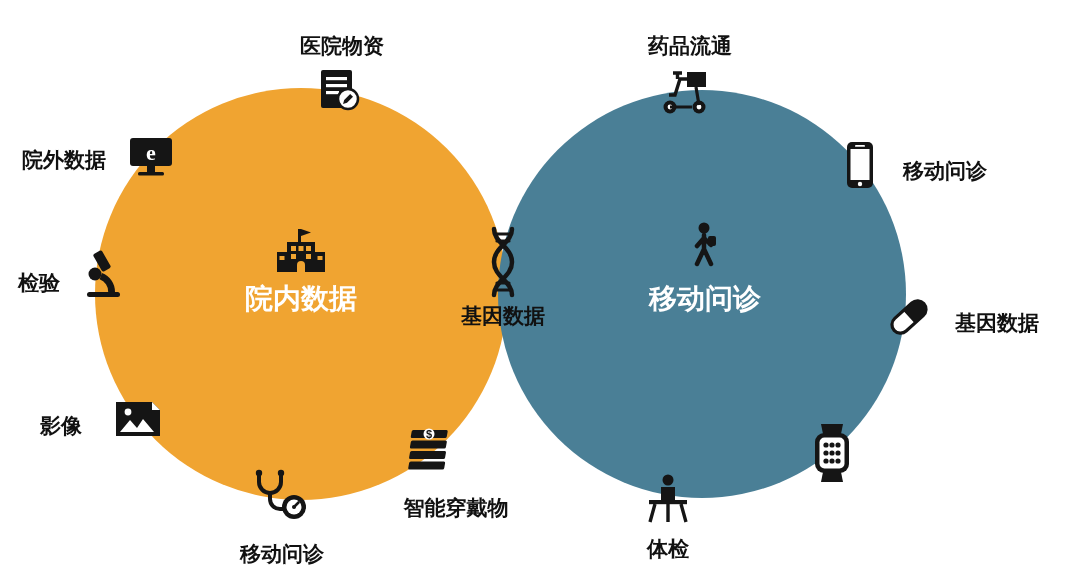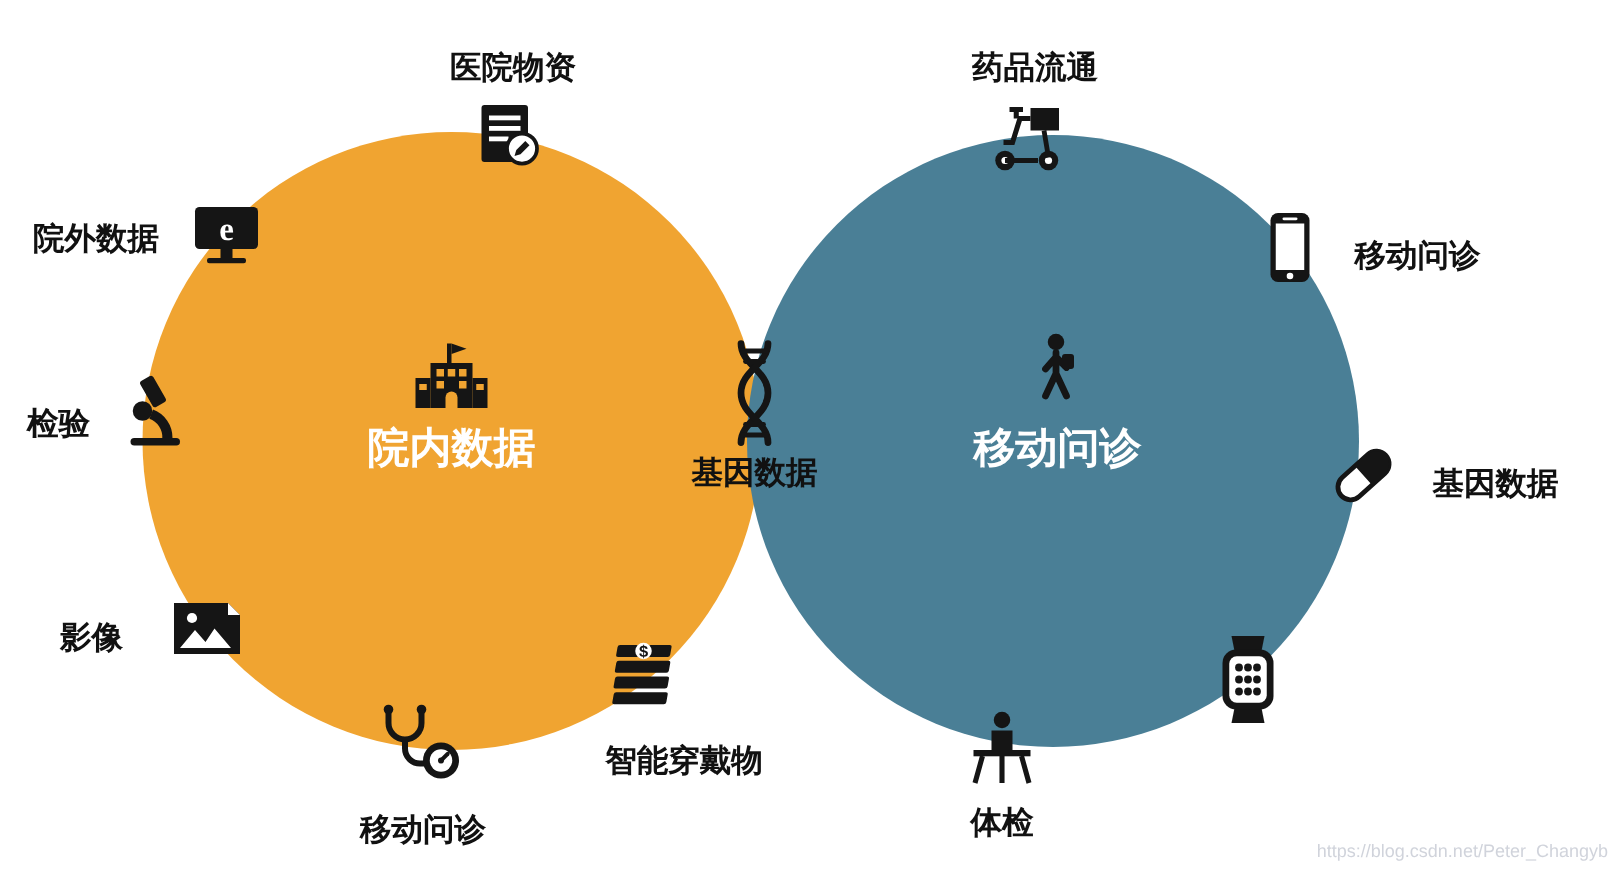--- a/index.html
+++ b/index.html
@@ -209,15 +209,14 @@
   <div class="icon cx" style="left:668px;top:474px">
     <svg width="48" height="52" viewBox="0 0 48 52">
       <circle cx="24" cy="6" r="5.5" fill="#151515"></circle>
       <path d="M17 13 h14 v13 h-14 z" fill="#151515"></path>
       <rect x="5" y="26" width="38" height="4.2" fill="#151515"></rect>
       <path d="M11 30 l-5 18 M37 30 l5 18 M24 30 v18" stroke="#151515" stroke-width="3.4"></path>
     </svg>
   </div>
   <div class="label cx" style="left:668px;top:536px">体检</div>
 
-  <div class="watermark">https://blog.csdn.net/Peter_Changyb</div>
 
 </div>
 
 </body></html>

